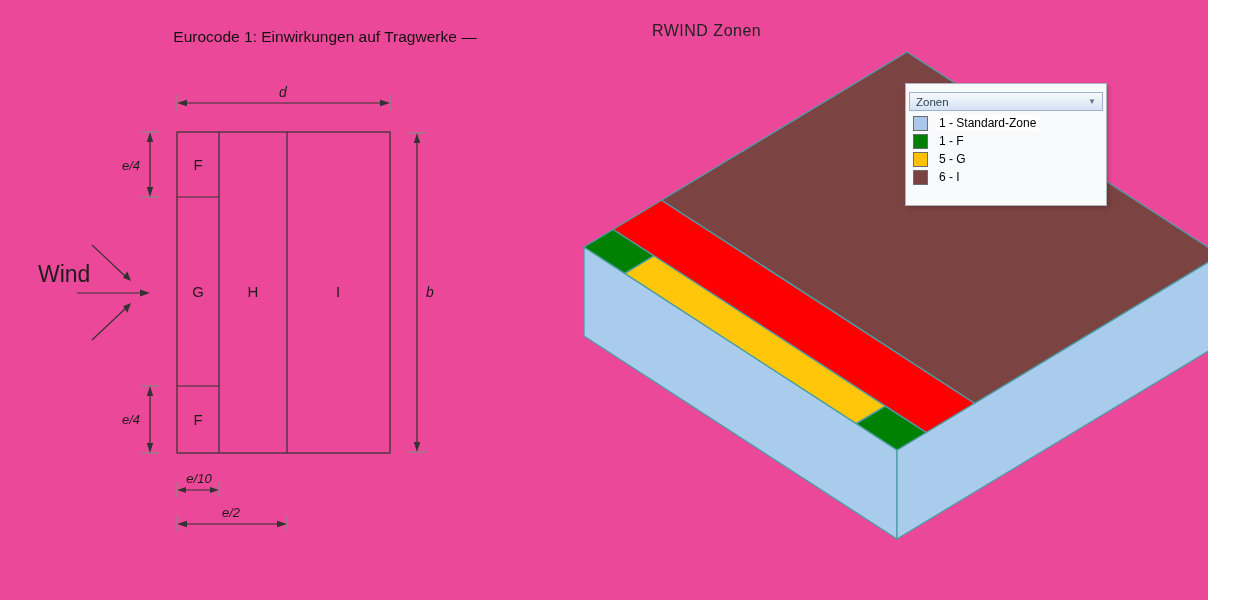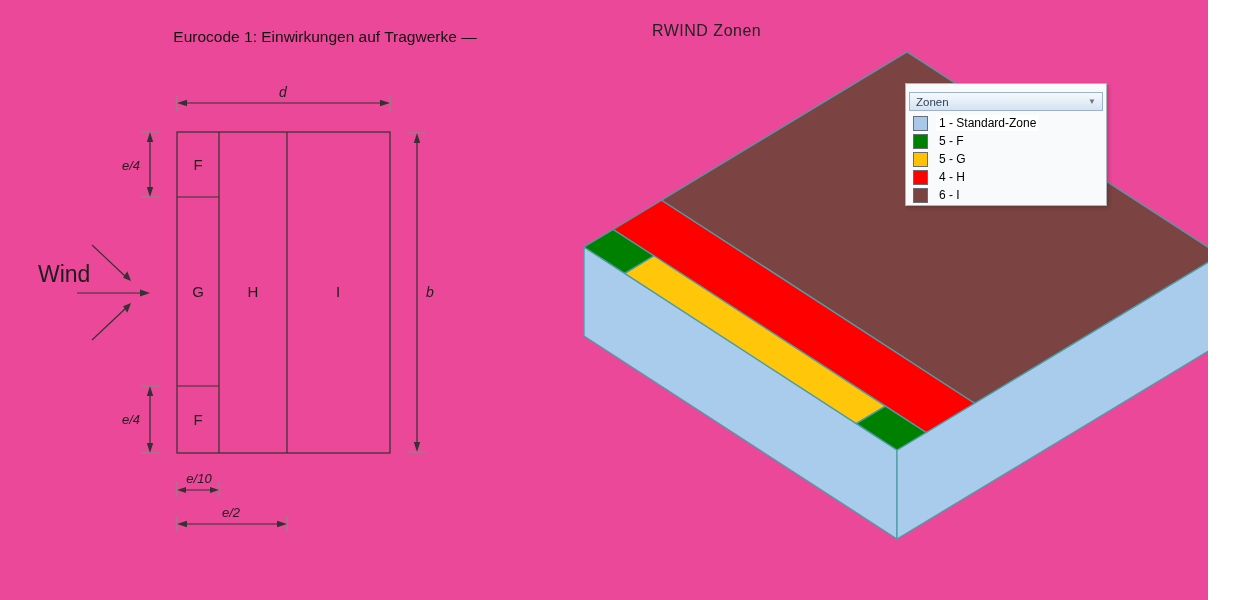--- a/index.html
+++ b/index.html
@@ -141,29 +141,25 @@
       <span>Zonen</span>
       <span class="legend-caret">▼</span>
     </div>
     <div class="legend-list">
       <div class="legend-row">
         <span class="swatch" style="background-color: rgb(169, 199, 234);"></span>
         <span class="legend-label hl">1 - Standard-Zone</span>
       </div>
       <div class="legend-row">
         <span class="swatch" style="background-color: rgb(0, 128, 0);"></span>
-        <span class="legend-label">5 - F</span>
+        <span class="legend-label">1 - F</span>
       </div>
       <div class="legend-row">
         <span class="swatch" style="background-color: rgb(255, 193, 7);"></span>
         <span class="legend-label">5 - G</span>
-      </div>
-      <div class="legend-row">
-        <span class="swatch" style="background-color: rgb(255, 0, 0);"></span>
-        <span class="legend-label">4 - H</span>
       </div>
       <div class="legend-row">
         <span class="swatch" style="background-color: rgb(123, 66, 66);"></span>
         <span class="legend-label">6 - I</span>
       </div>
     </div>
   </div>
 
 </div>
 

